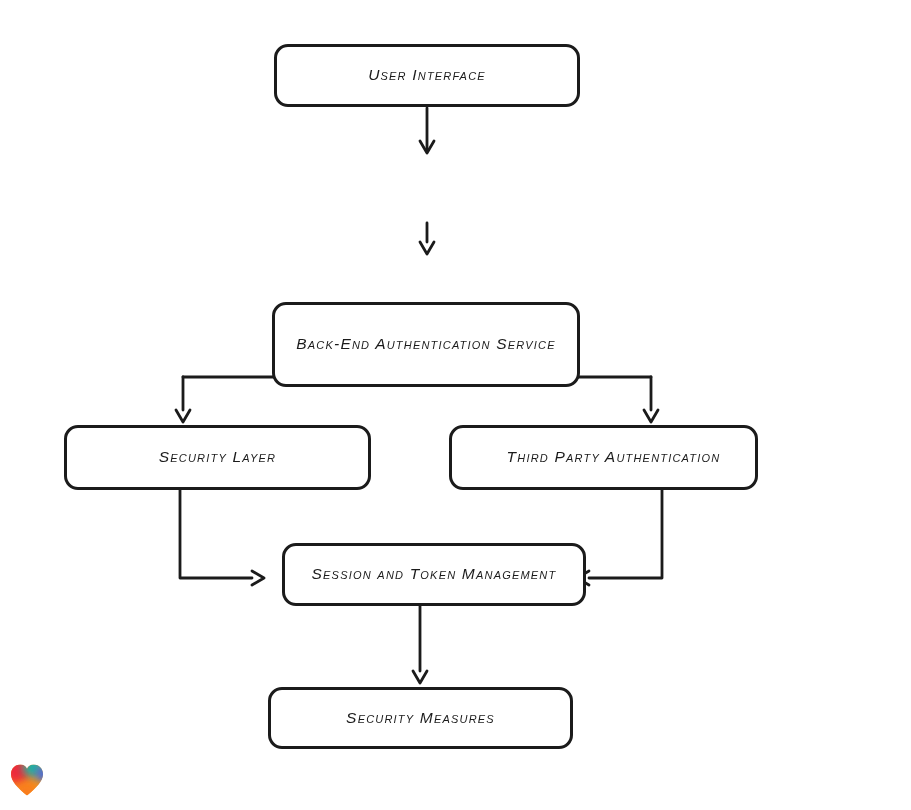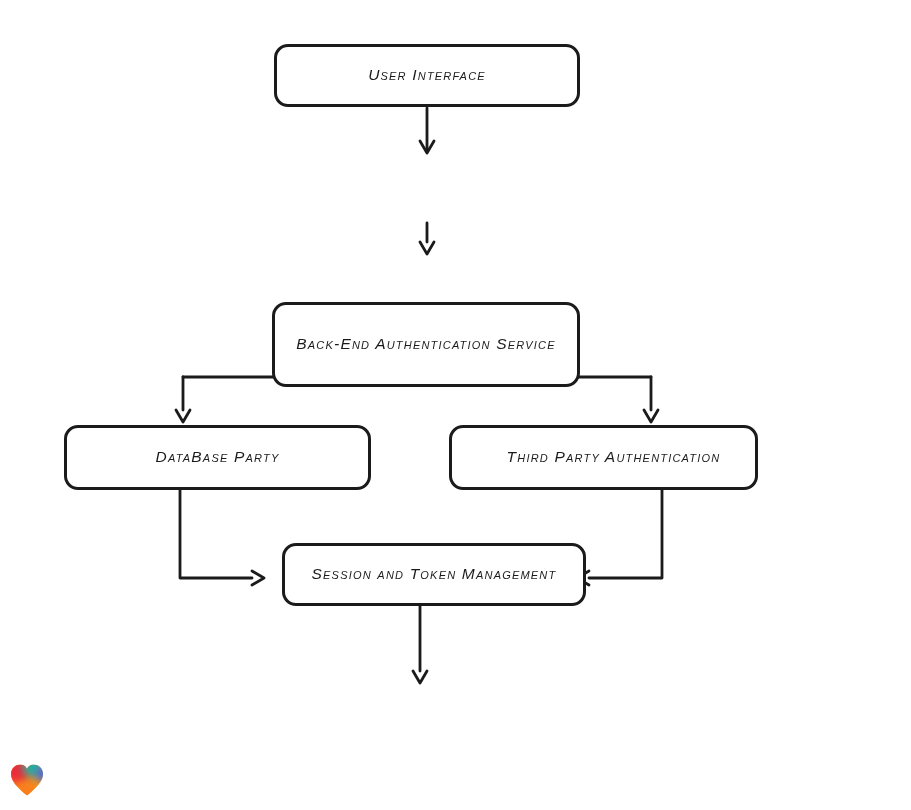--- a/index.html
+++ b/index.html
@@ -97,31 +97,34 @@
   <div class="node" style="left:274px; top:44px; width:306px; height:63px;">
     <span class="node-label">User Interface</span>
   </div>
 
 
   <div class="node" style="left:272px; top:258px; width:308px; height:85px;margin-top:44px;">
     <span class="node-label">Back-End Authentication Service</span>
   </div>
 
   <div class="node" style="left:64px; top:425px; width:307px; height:65px;">
-    <span class="node-label">DataBase Party</span>
+    <span class="node-label">Security Layer</span>
   </div>
 
   <div class="node" style="left:449px; top:425px; width:309px; height:65px;padding-left:40px;">
     <span class="node-label">Third Party Authentication</span>
   </div>
 
   <div class="node" style="left:282px; top:543px; width:304px; height:63px;">
     <span class="node-label">Session and Token Management</span>
   </div>
 
+  <div class="node" style="left:268px; top:687px; width:305px; height:62px;">
+    <span class="node-label">Security Measures</span>
+  </div>
 
   <div class="logo">
     <svg viewBox="0 0 100 100" width="40" height="40">
       <defs>
         <clipPath id="heartClip">
           <path d="M50 86 C27 68 10 50 10 33 C10 19 21 9 33 9 C41 9 47 13 50 20 C53 13 59 9 67 9 C79 9 90 19 90 33 C90 50 73 68 50 86 Z"></path>
         </clipPath>
         <filter id="heartBlur" x="-60%" y="-60%" width="220%" height="220%">
           <feGaussianBlur stdDeviation="11"></feGaussianBlur>
         </filter>

